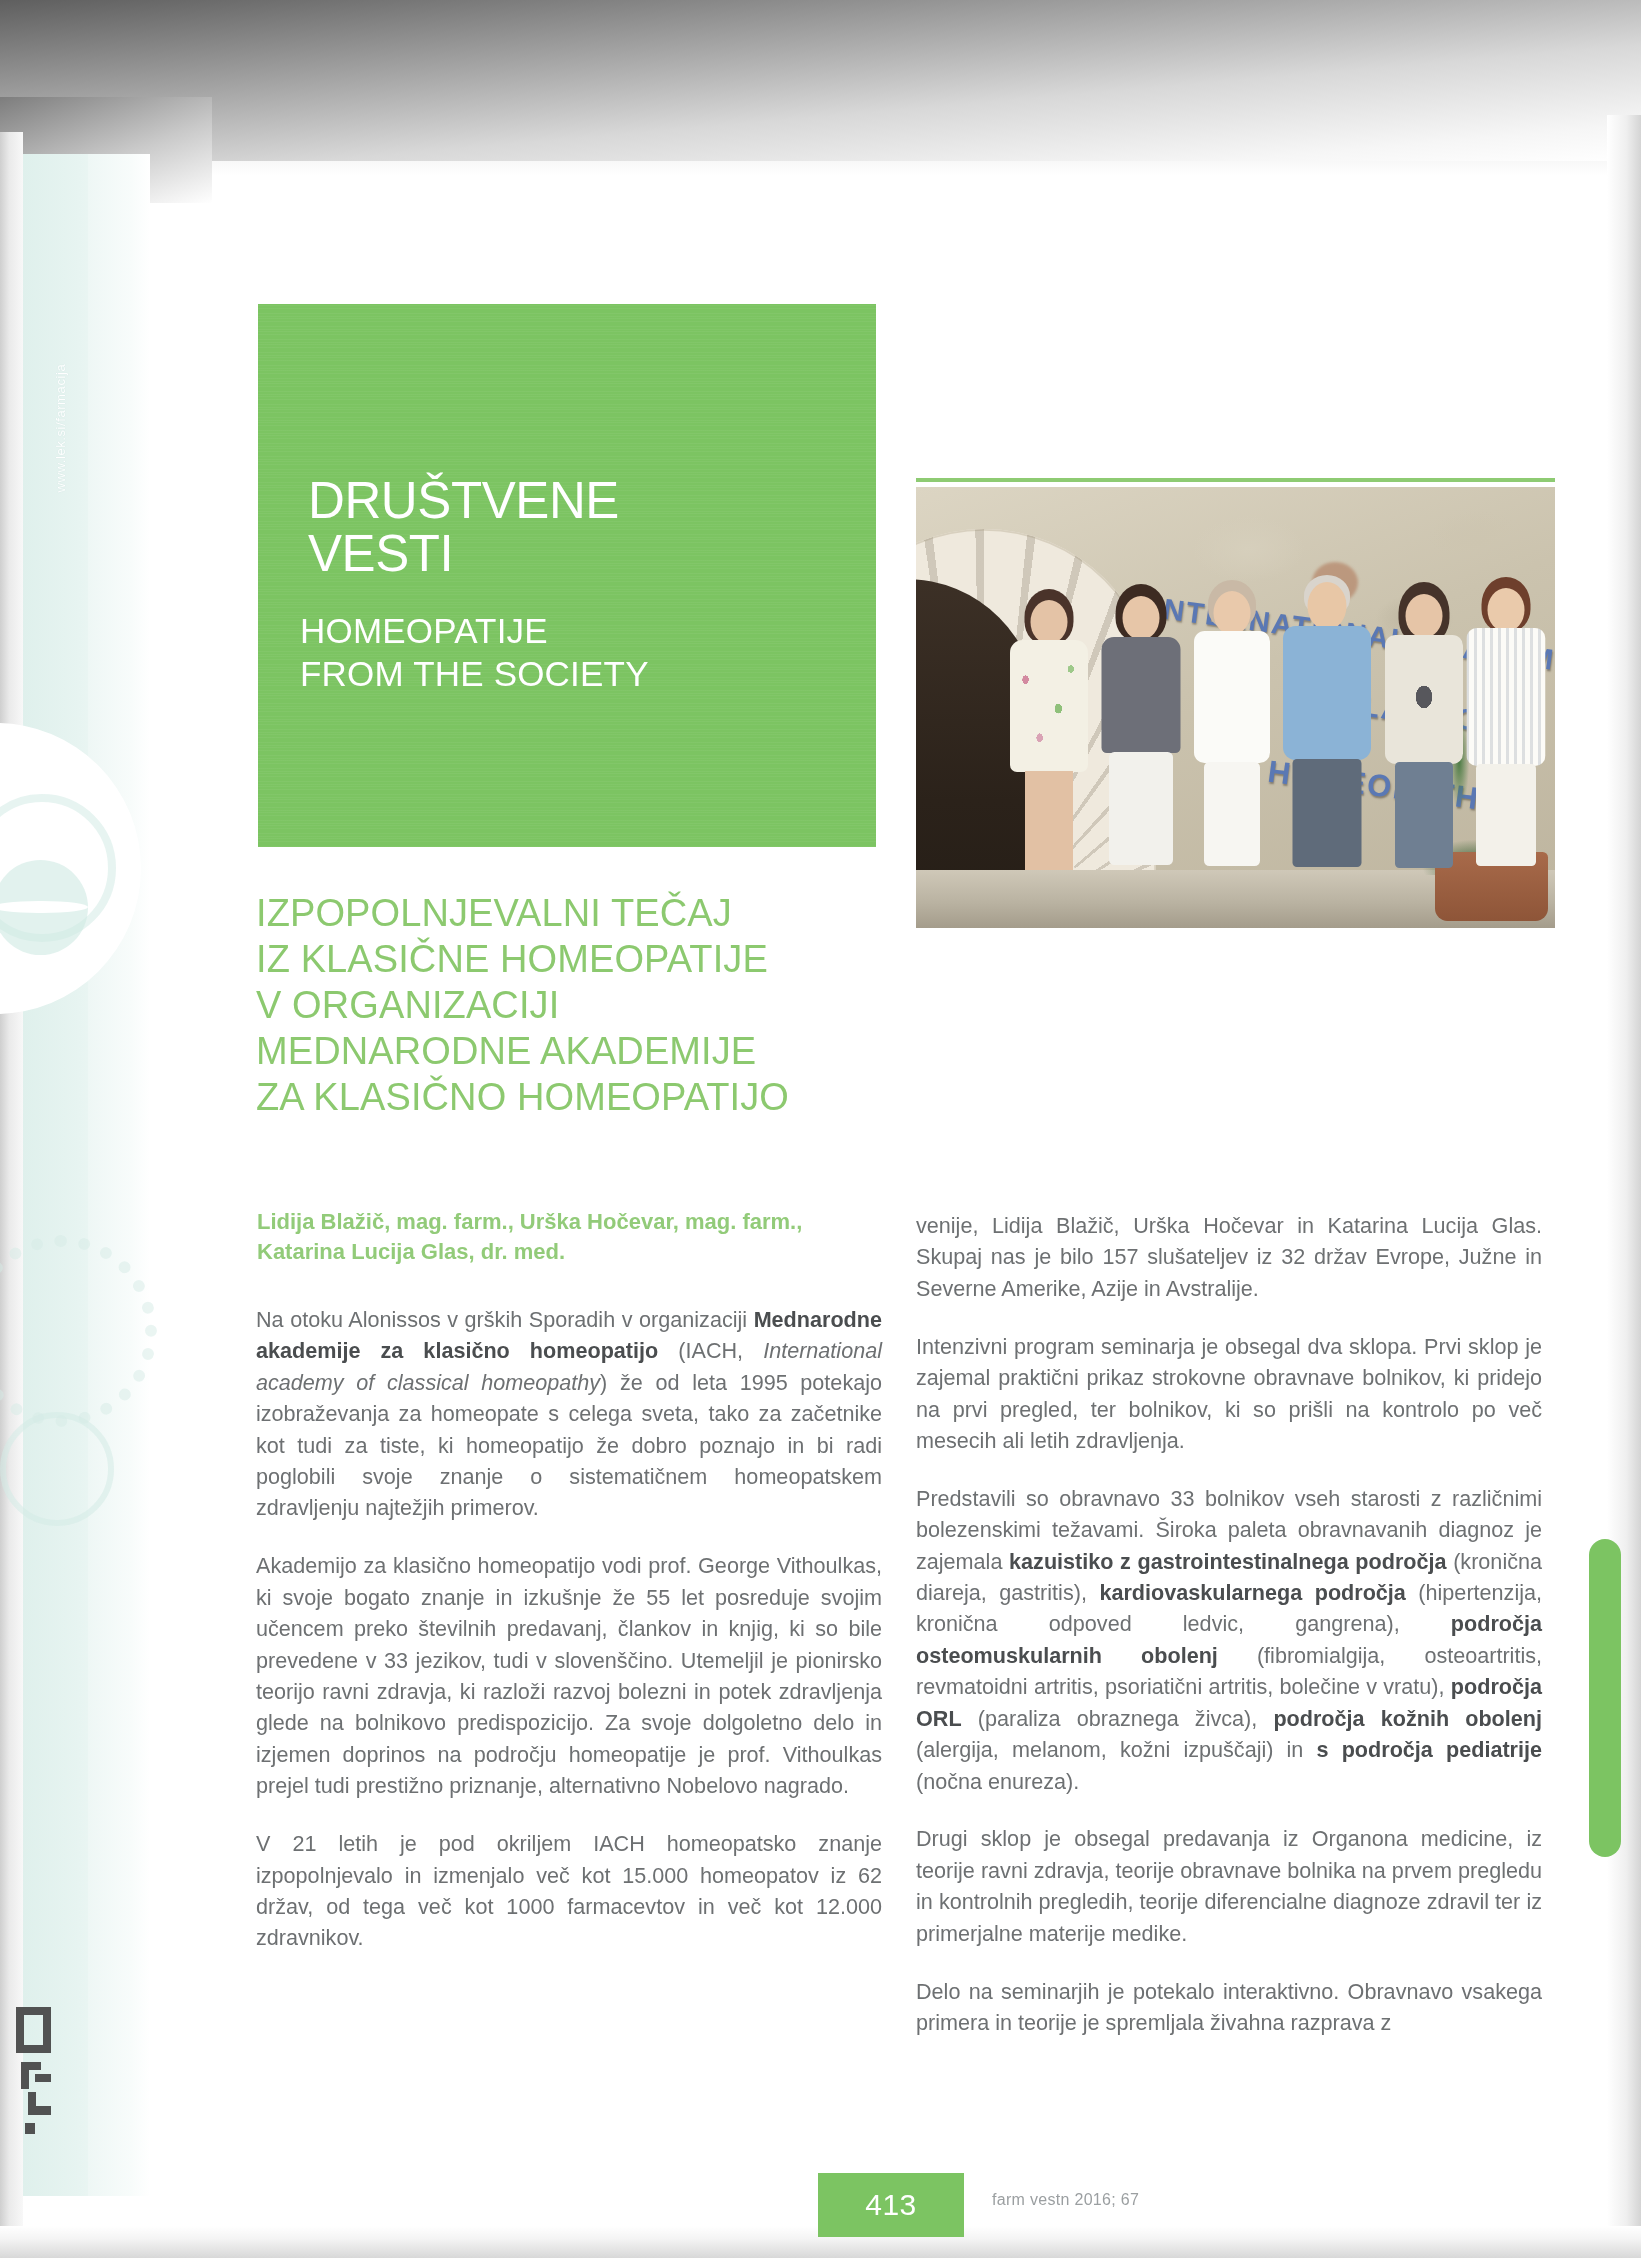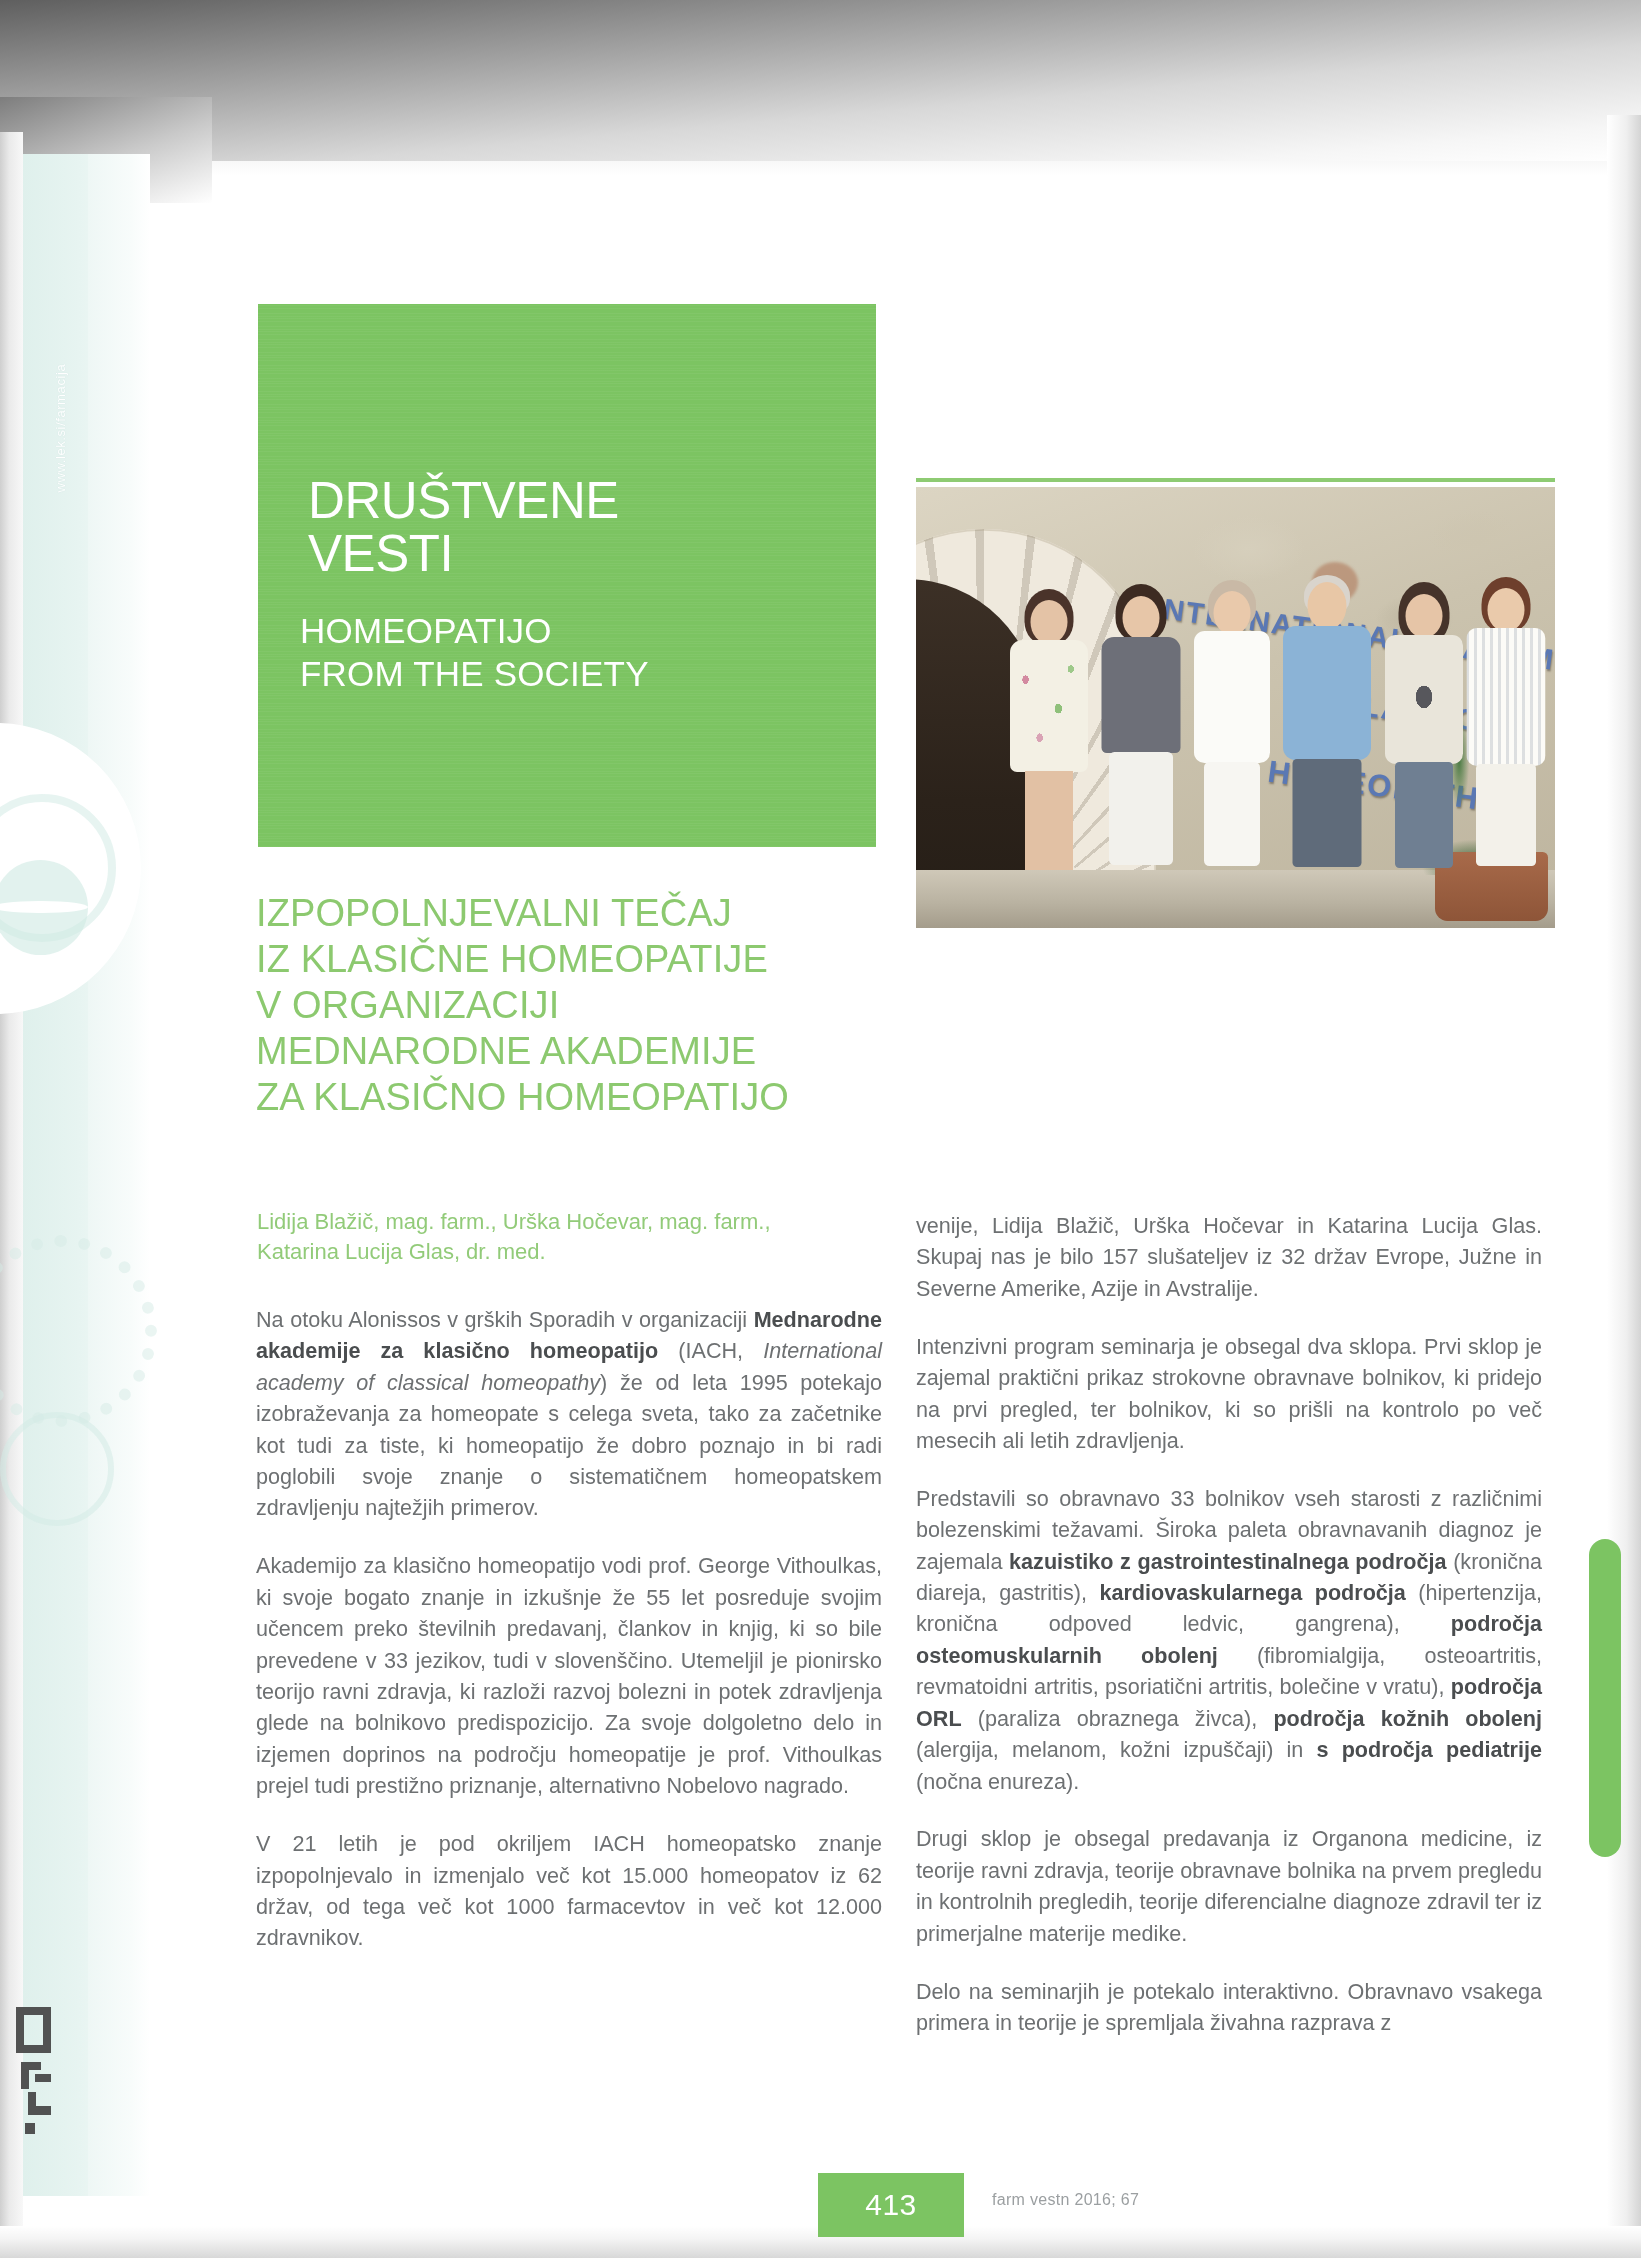--- a/index.html
+++ b/index.html
@@ -94,21 +94,21 @@
   
   .art-title{
     position:absolute;left:256px;top:891px;width:618px;
     color:#8cc96f;font-weight:400;font-size:38px;line-height:1.21;
     letter-spacing:0.1px;
   }
 
   
   .authors{
     position:absolute;left:257px;top:1207px;width:618px;
-    color:#92cb79;font-weight:400;font-size:22px;line-height:1.38;
+    color:#92cb79;font-weight:700;font-size:22px;line-height:1.38;
   }
 
   
   .col{
     position:absolute;width:626px;
     color:#6d7072;font-size:21.6px;line-height:1.455;
     text-align:justify;
   }
   .col.left{left:256px;top:1304px;}
   .col.right{left:916px;top:1210px;}
@@ -244,21 +244,21 @@
     <i style="left:8.8px;top:116px;width:10.6px;height:10.6px;"></i>
   </div>
 
   <div class="hero">
     <div class="hero-inner">
       <h1>
         <span>DRUŠTVENE</span><br>
         <span>VESTI</span>
       </h1>
       <div class="sub">
-        <span>HOMEOPATIJO</span><br>
+        <span>HOMEOPATIJE</span><br>
         <span>FROM THE SOCIETY</span>
       </div>
     </div>
   </div>
 
   <div class="photo-rule"></div>
   <div class="photo">
     <div class="ph-wall"></div>
     <div class="ph-rust"></div>
     <div class="ph-arch-outer"></div>

